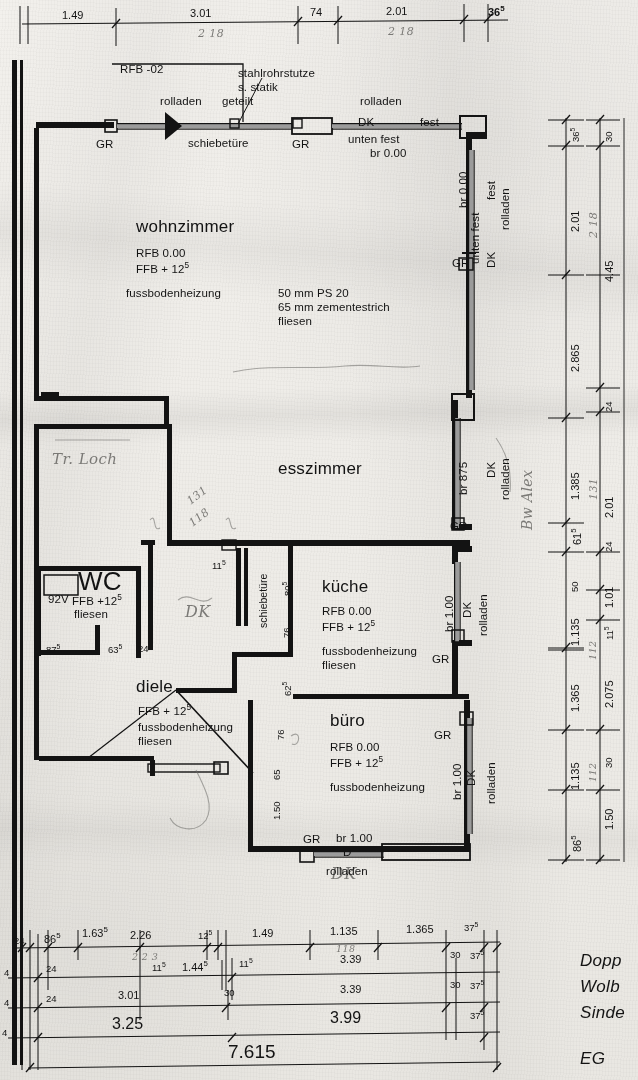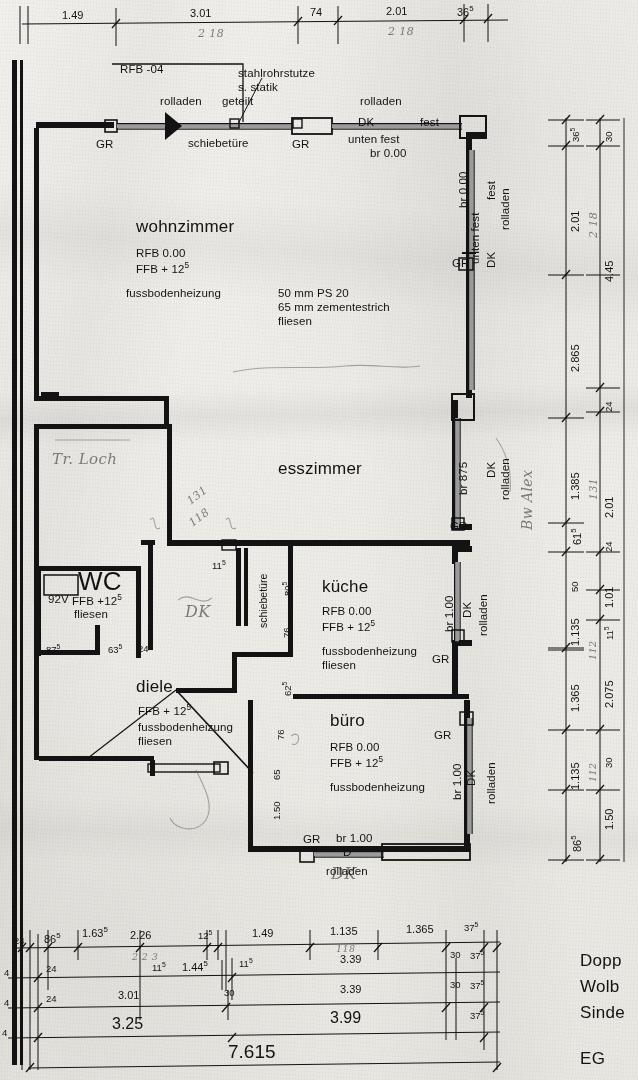--- a/index.html
+++ b/index.html
@@ -37,21 +37,21 @@
   .dim{font-size:11px;}
   .dim-s{font-size:9.5px;}
   .dim-b{font-size:16px;}
   .dim-xl{font-size:19px;}
   .sup{font-size:.72em;vertical-align:super;}
   .vert{transform-origin:0 0;transform:rotate(-90deg);}
   .hand{
     font-family:"DejaVu Serif", serif;font-style:italic;
     color:#5d5c59;opacity:.78;letter-spacing:.4px;
   }
-  .title{font-size:17px;letter-spacing:.3px;}
+  .title{font-size:17px;letter-spacing:.3px;font-style:italic;}
 </style>
 </head>
 <body>
 
 <div id="sheet"></div>
 
 <svg width="638" height="1080">
   <defs>
     <g id="tick">
         <path d="M-5,5 L5,-5" stroke="#131313" stroke-width="1.2"></path>
@@ -306,25 +306,25 @@
     <path d="M291,736 C302,728 300,748 292,744"></path>
     <path d="M496,438 C506,452 512,470 510,492"></path>
     <path d="M55,440 L130,440"></path>
   </g>
 </svg>
 
 <div class="lbl dim" style="left:62px;top:10px;">1.49</div>
 <div class="lbl dim" style="left:190px;top:8px;">3.01</div>
 <div class="lbl dim" style="left:310px;top:7px;">74</div>
 <div class="lbl dim" style="left:386px;top:6px;">2.01</div>
-<div class="lbl dim" style="left:457px;top:5px;"><span>36</span><span class="sup">5</span></div>
+<div class="lbl dim" style="left:488px;top:5px;font-weight:bold;"><span>36</span><span class="sup">5</span></div>
 <div class="lbl dim hand" style="left:198px;top:28px;">2 18</div>
 <div class="lbl dim hand" style="left:388px;top:26px;">2 18</div>
 
-<div class="lbl spec" style="left:120px;top:64px;">RFB  -04</div>
+<div class="lbl spec" style="left:120px;top:64px;">RFB  -02</div>
 <div class="lbl spec" style="left:238px;top:68px;">stahlrohrstutze</div>
 <div class="lbl spec" style="left:238px;top:82px;">s. statik</div>
 <div class="lbl spec" style="left:160px;top:96px;">rolladen</div>
 <div class="lbl spec" style="left:222px;top:96px;text-align:center;">geteilt</div>
 <div class="lbl spec" style="left:188px;top:138px;">schiebetüre</div>
 <div class="lbl spec" style="left:360px;top:96px;">rolladen</div>
 <div class="lbl spec" style="left:96px;top:139px;">GR</div>
 <div class="lbl spec" style="left:292px;top:139px;">GR</div>
 <div class="lbl spec" style="left:358px;top:117px;">DK</div>
 <div class="lbl spec" style="left:420px;top:117px;">fest</div>

